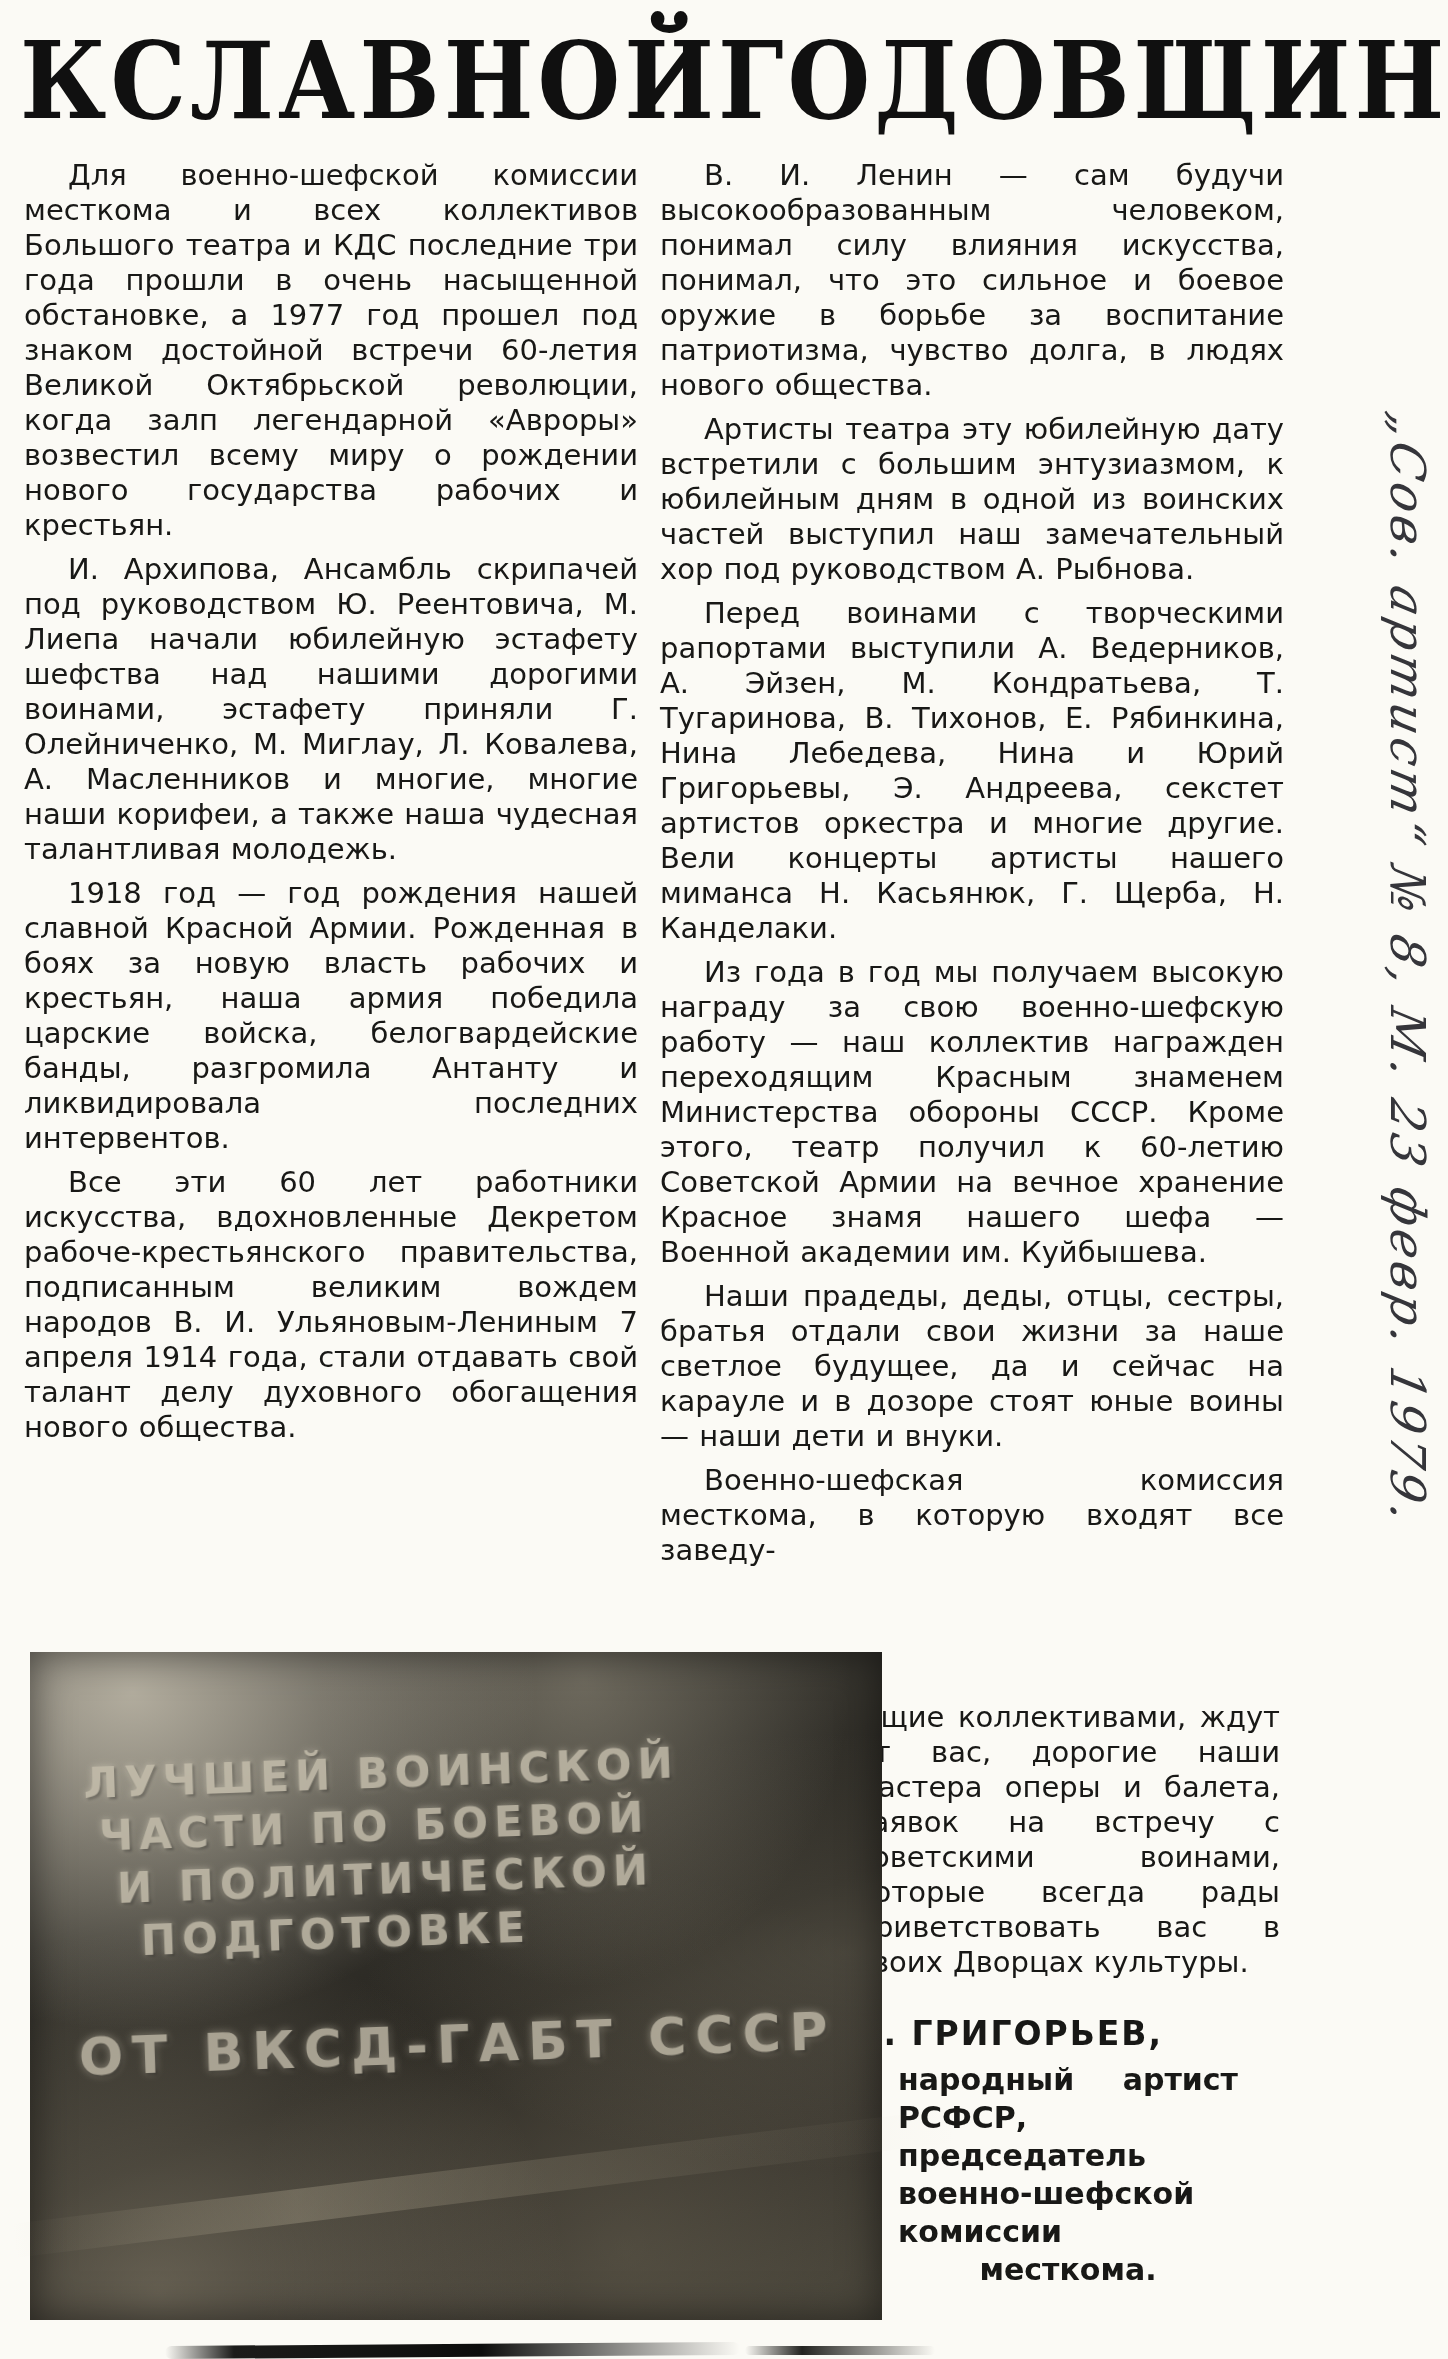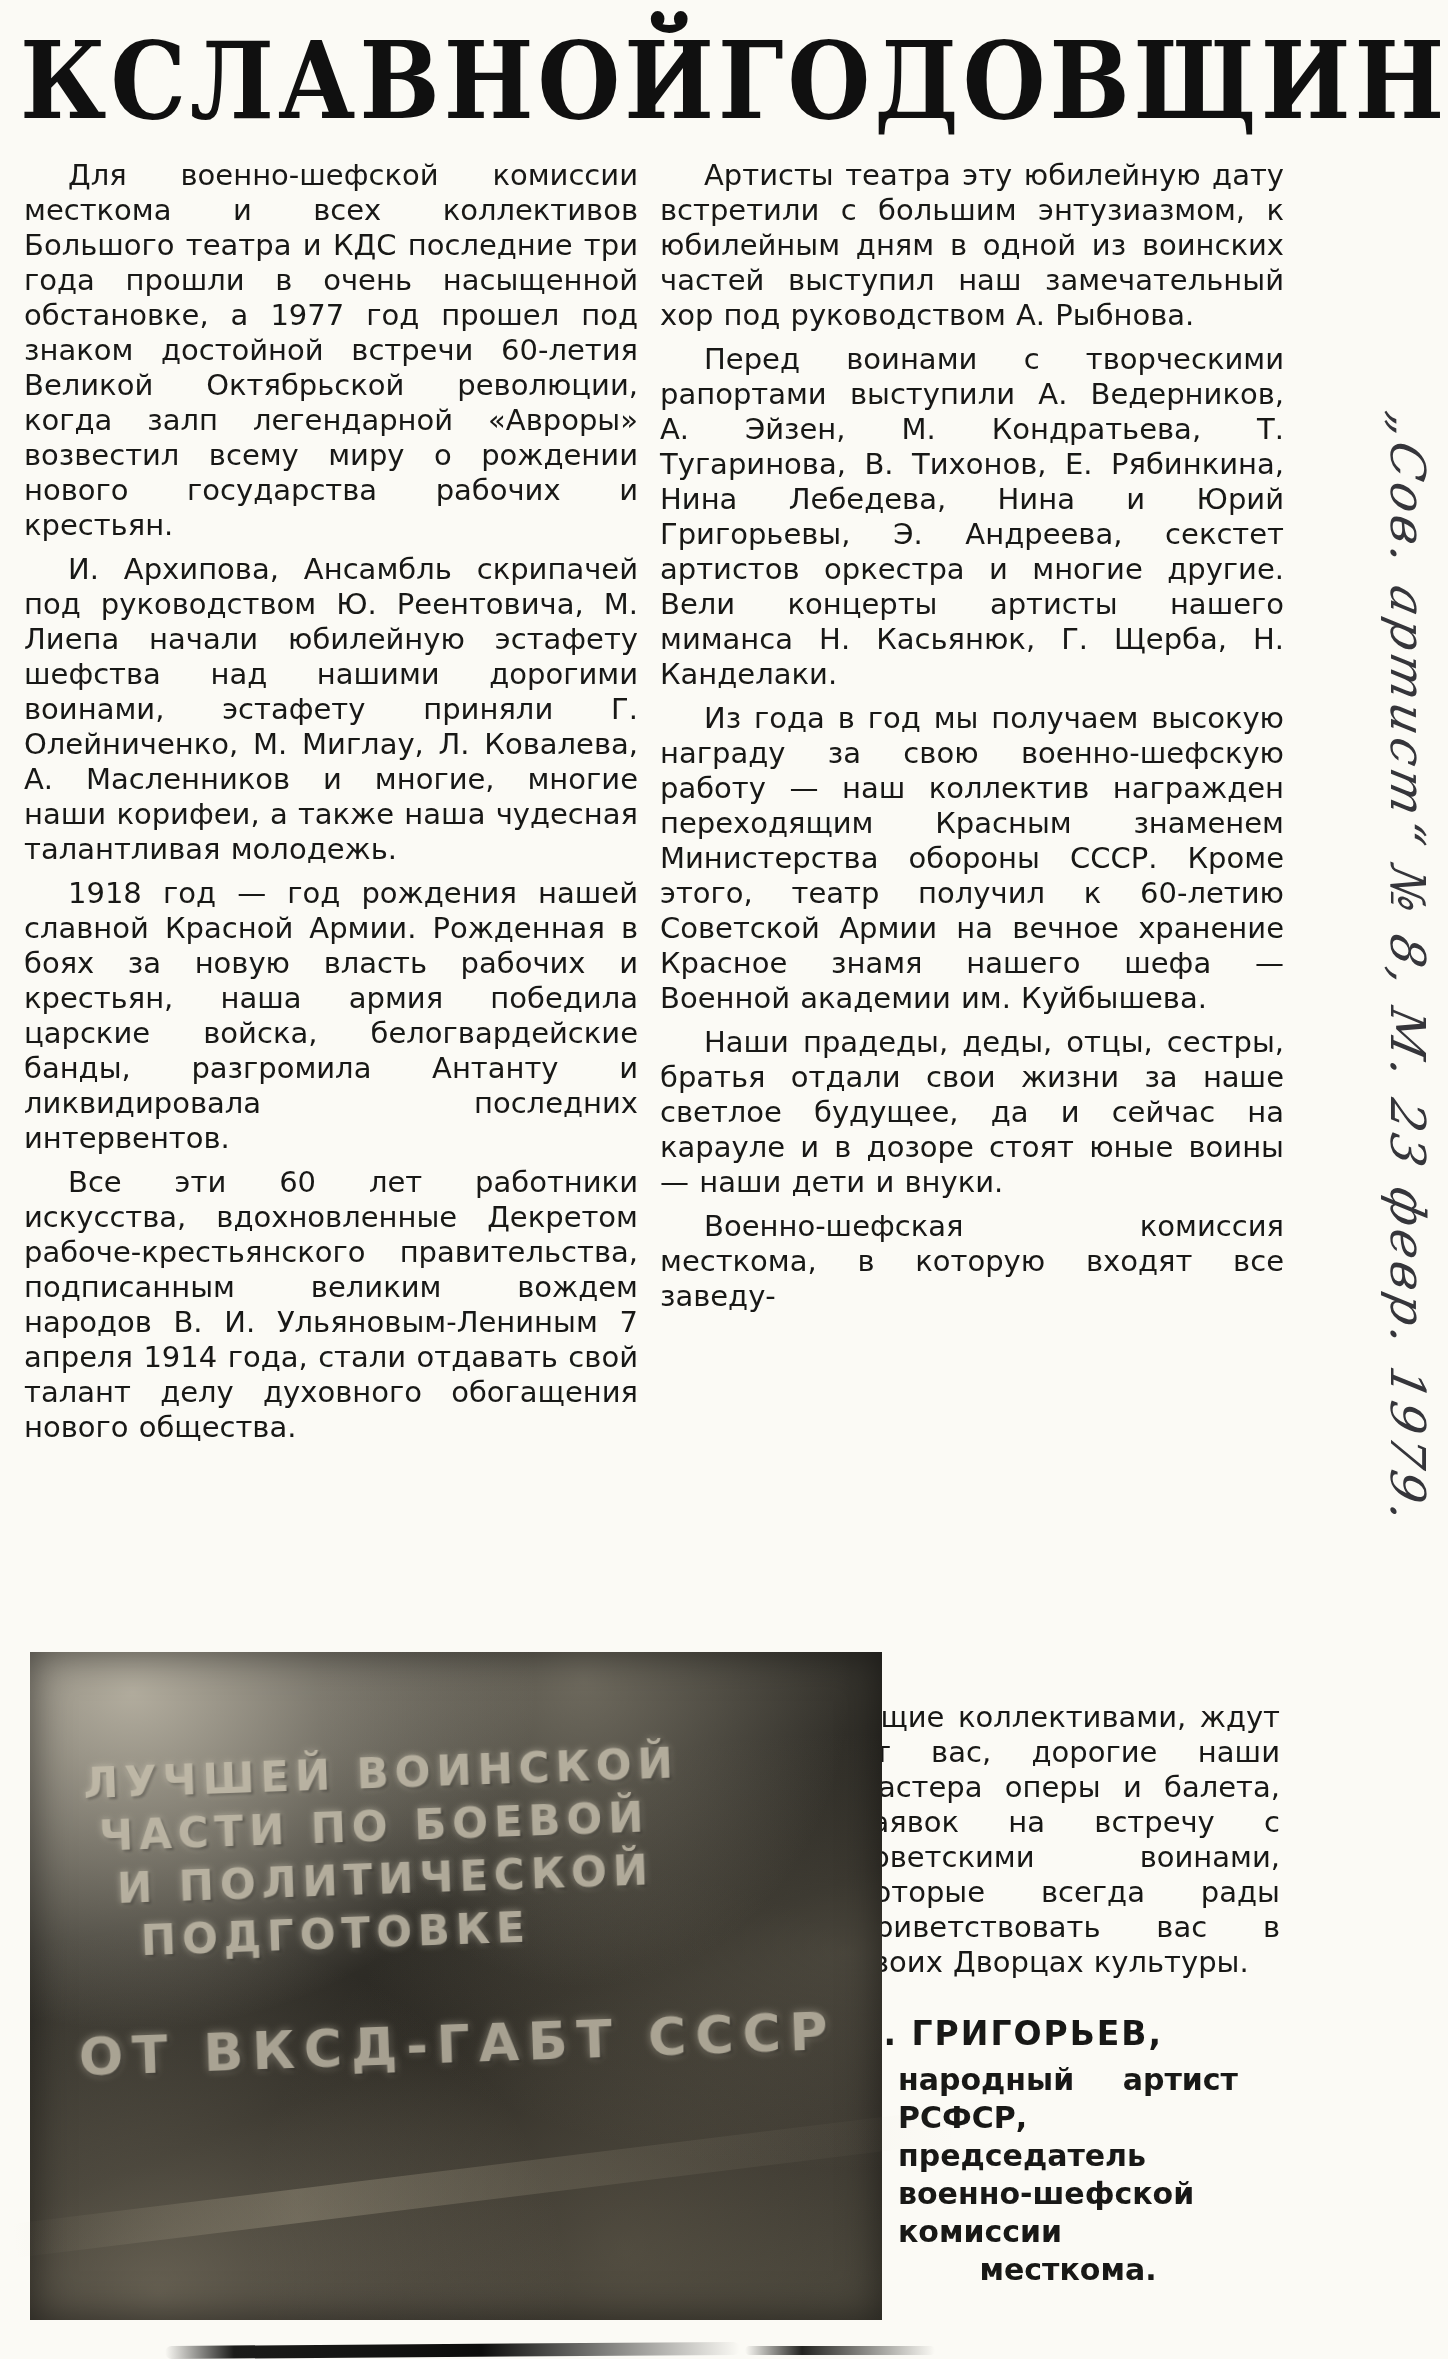--- a/index.html
+++ b/index.html
@@ -143,20 +143,21 @@
   </div>
 
   <div class="col col-left">
     <p class="body">Для военно-шефской комиссии месткома и всех коллективов Большого театра и КДС последние три года прошли в очень насыщенной обстановке, а 1977 год прошел под знаком достойной встречи 60-летия Великой Октябрьской революции, когда залп легендарной «Авроры» возвестил всему миру о рождении нового государства рабочих и крестьян.</p>
     <p class="body">И. Архипова, Ансамбль скрипачей под руководством Ю. Реентовича, М. Лиепа начали юбилейную эстафету шефства над нашими дорогими воинами, эстафету приняли Г. Олейниченко, М. Миглау, Л. Ковалева, А. Масленников и многие, многие наши корифеи, а также наша чудесная талантливая молодежь.</p>
     <p class="body">1918 год — год рождения нашей славной Красной Армии. Рожденная в боях за новую власть рабочих и крестьян, наша армия победила царские войска, белогвардейские банды, разгромила Антанту и ликвидировала последних интервентов.</p>
     <p class="body">Все эти 60 лет работники искусства, вдохновленные Декретом рабоче-крестьянского правительства, подписанным великим вождем народов В. И. Ульяновым-Лениным 7 апреля 1914 года, стали отдавать свой талант делу духовного обогащения нового общества.</p>
   </div>
 
   <div class="col col-right">
+    <p class="body">В. И. Ленин — сам будучи высокообразованным человеком, понимал силу влияния искусства, понимал, что это сильное и боевое оружие в борьбе за воспитание патриотизма, чувство долга, в людях нового общества.</p>
     <p class="body">Артисты театра эту юбилейную дату встретили с большим энтузиазмом, к юбилейным дням в одной из воинских частей выступил наш замечательный хор под руководством А. Рыбнова.</p>
     <p class="body">Перед воинами с творческими рапортами выступили А. Ведерников, А. Эйзен, М. Кондратьева, Т. Тугаринова, В. Тихонов, Е. Рябинкина, Нина Лебедева, Нина и Юрий Григорьевы, Э. Андреева, секстет артистов оркестра и многие другие. Вели концерты артисты нашего миманса Н. Касьянюк, Г. Щерба, Н. Канделаки.</p>
     <p class="body">Из года в год мы получаем высокую награду за свою военно-шефскую работу — наш коллектив награжден переходящим Красным знаменем Министерства обороны СССР. Кроме этого, театр получил к 60-летию Советской Армии на вечное хранение Красное знамя нашего шефа — Военной академии им. Куйбышева.</p>
     <p class="body">Наши прадеды, деды, отцы, сестры, братья отдали свои жизни за наше светлое будущее, да и сейчас на карауле и в дозоре стоят юные воины — наши дети и внуки.</p>
     <p class="body">Военно-шефская комиссия месткома, в которую входят все заведу-</p>
   </div>
 
   <div class="col col-narrow">
     <p class="body">ющие коллективами, ждут от вас, дорогие наши мастера оперы и балета, заявок на встречу с советскими воинами, которые всегда рады приветствовать вас в своих Дворцах культуры.</p>
     <div class="sig-name">А. ГРИГОРЬЕВ,</div>

